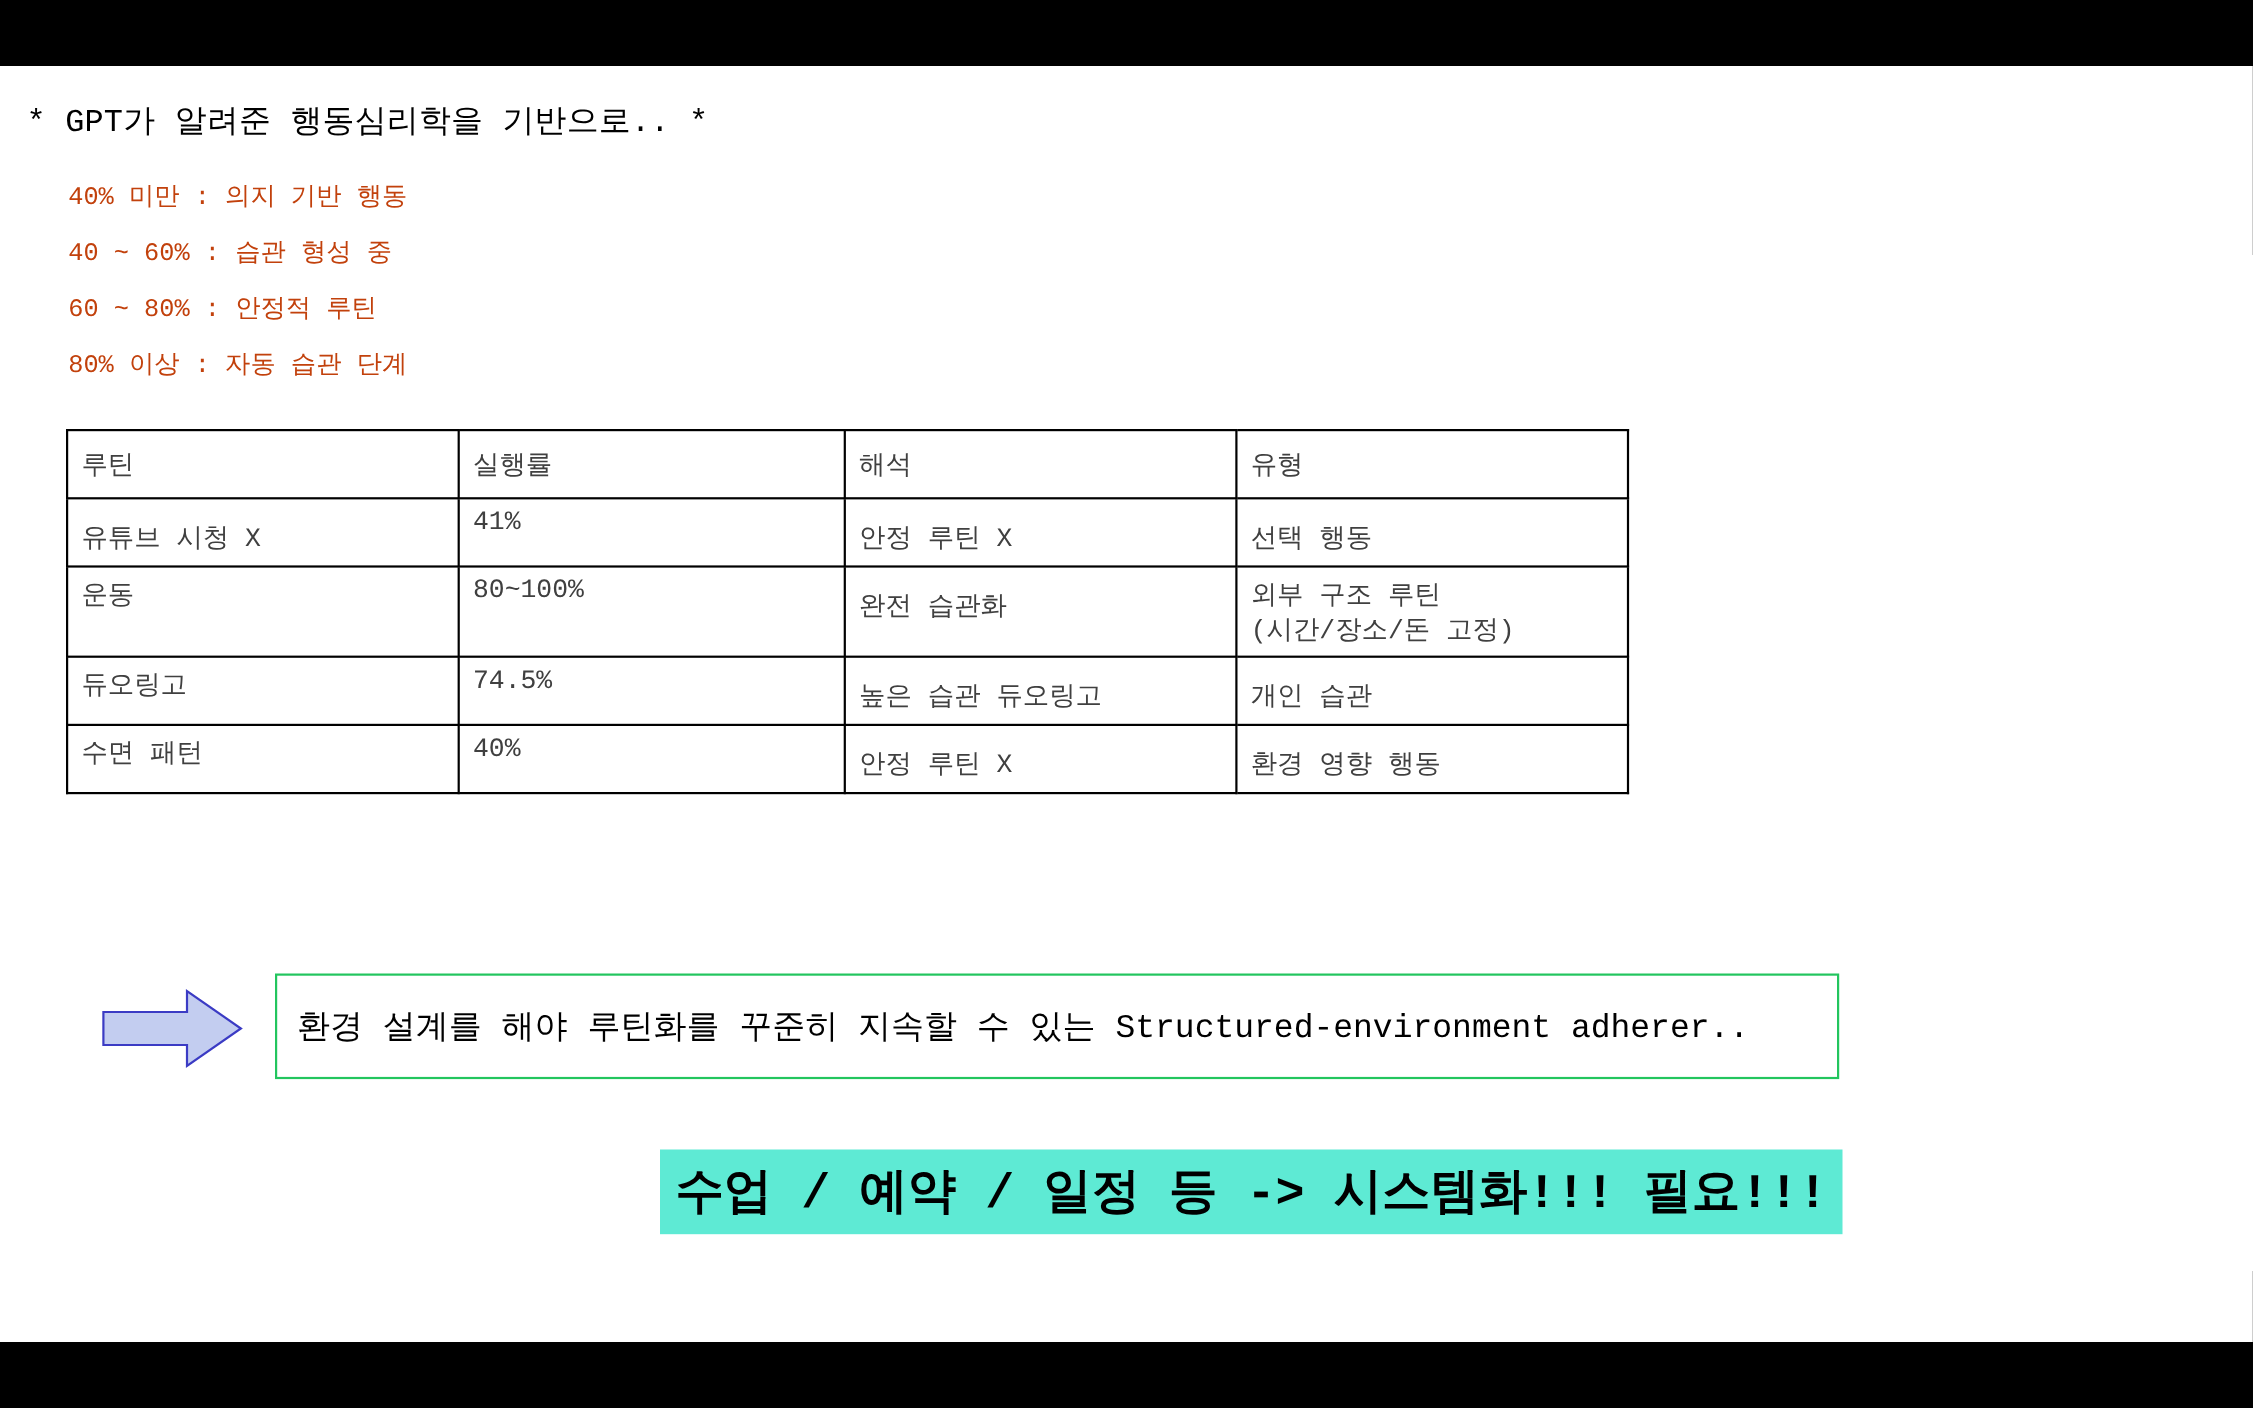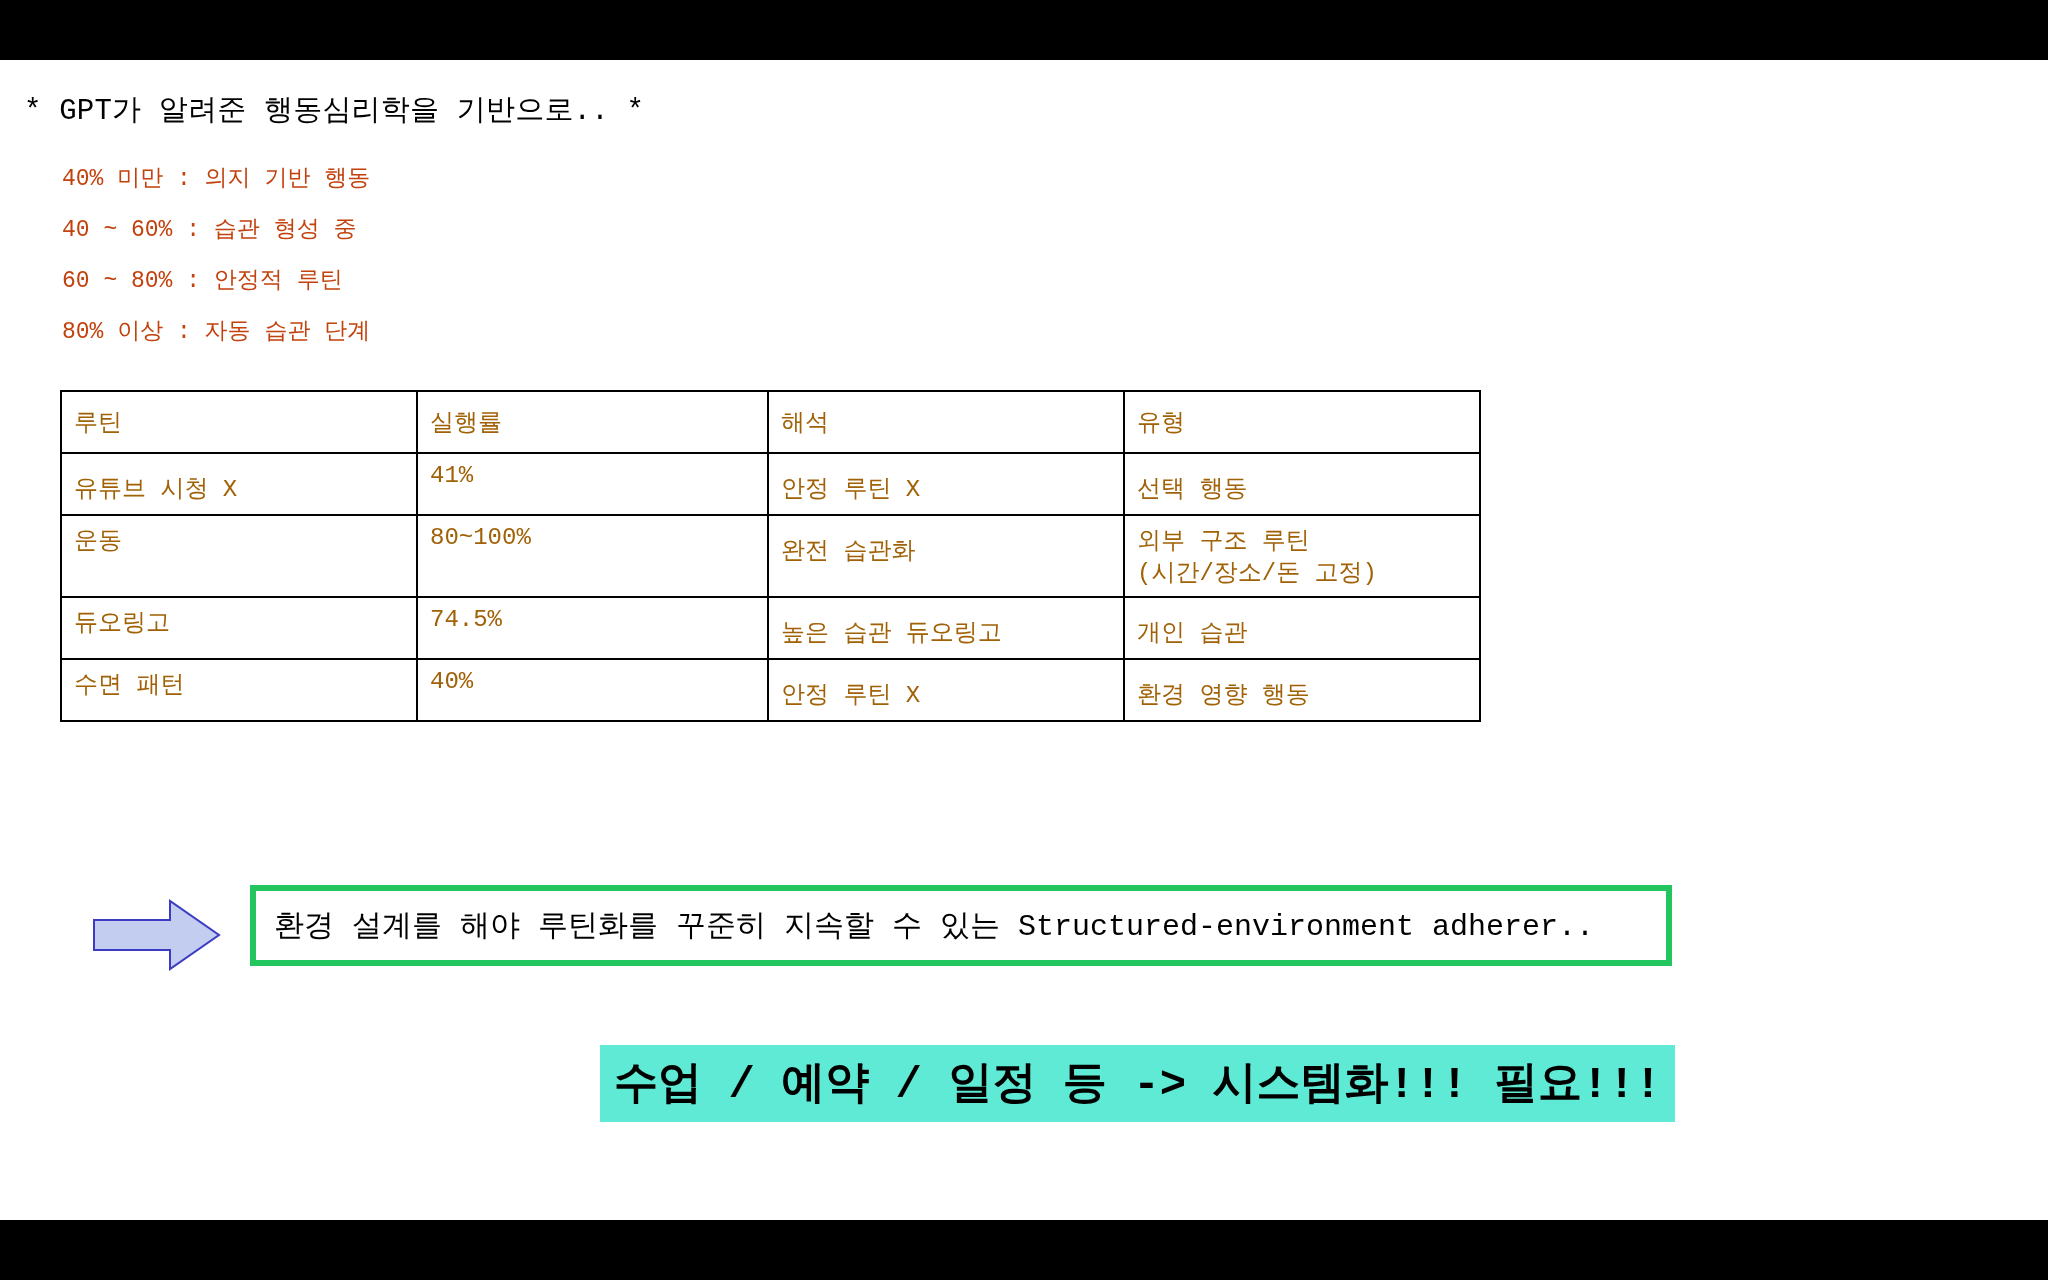--- a/index.html
+++ b/index.html
@@ -49,21 +49,21 @@
     left: 60px;
     top: 330px;
     width: 1240px;
     border-collapse: collapse;
     table-layout: fixed;
   }
   table.routine-table td {
     border: 2px solid #000000;
     padding: 8px 12px;
     font-size: 24px;
-    color: #a16207;
+    color: #404040;
     vertical-align: top;
     height: 44px;
   }
   table.routine-table tr.header-row td {
     vertical-align: middle;
   }
   td.col-routine { width: 330px; }
   td.col-rate { width: 325px; }
   td.col-interp { width: 330px; margin-top: 24px; }
   td.col-type { width: 330px; margin-top: 32px; }
@@ -79,22 +79,22 @@
     left: 92px;
     top: 835px;
     width: 130px;
     height: 80px;
   }
   .callout-box {
     position: absolute;
     left: 250px;
     top: 825px;
     width: 1422px;
-    height: 81px;
-    border: 6px solid #22c55e;
+    height: 96px;
+    border: 2px solid #22c55e;
     box-sizing: border-box;
     display: flex;
     align-items: center;
     padding-left: 18px;
   }
   .callout-text {
     font-size: 30px;
     color: #000000;
     white-space: nowrap;
   }

